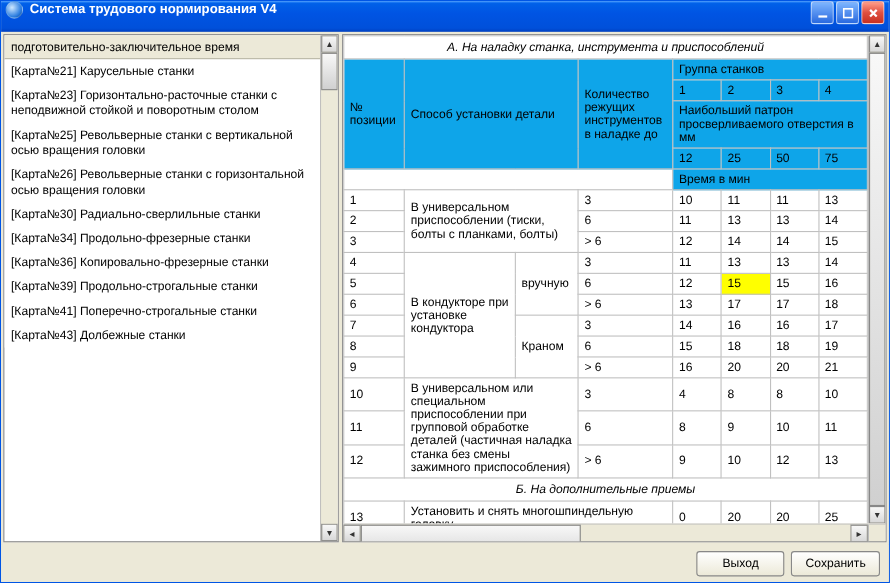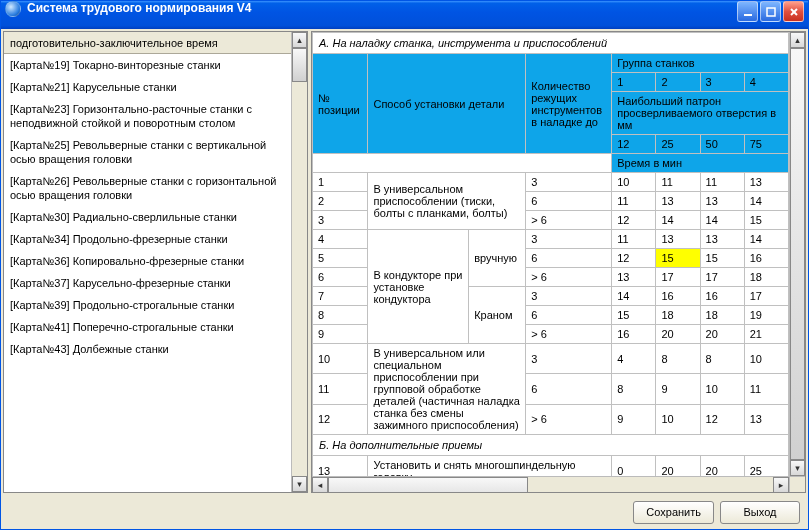--- a/index.html
+++ b/index.html
@@ -20,21 +20,21 @@
   .listbox .item.selected { background: #316ac5; color: #fff; }
   .listbox .header { background: #ece9d8; color: #000; padding: 3px 6px; border-bottom: 1px solid #aca899; font-weight: normal; }
   .sb { width: 16px; background: #ece9d8; border-left: 1px solid #bbb; display: flex; flex-direction: column; }
   .sbbtn { height: 16px; background: linear-gradient(#f8f8f8,#d8d8d8); border: 1px solid #888; display:flex; align-items:center; justify-content:center; font-size:9px; color:#333;}
   .sbtrack { flex: 1; background: #ece9d8; position: relative; }
   .sbthumb { position: absolute; left: 0; right: 0; top: 0; height: 34px; background: linear-gradient(#f8f8f8,#d0d0d0); border: 1px solid #888; }
   .main { flex: 1; background: #fff; border: 1px solid #888; overflow: hidden; display: flex; flex-direction: column; }
   .tablewrap { flex: 1; overflow: hidden; }
   table.grid { border-collapse: collapse; width: 100%; font-size: 11px; }
   table.grid td, table.grid th { border: 1px solid #c0c0c0; padding: 3px 5px; vertical-align: middle; text-align: left; }
-  table.grid .sectionhdr { font-style: italic; background: #fff; padding: 4px 6px; }
+  table.grid .sectionhdr { font-style: italic; background: #fff; padding: 4px 6px; text-align: center; }
   table.grid .colhead { background: #0ea5e9; font-weight: normal; font-style: normal; }
   table.grid .num { text-align: left; }
   table.grid .hl { background: #ffff00; }
   .main .sb-h { height: 16px; background: #ece9d8; border-top:1px solid #bbb; display:flex; }
   .main .sb-h .sbbtn { width:16px; height:16px;}
   .main .sb-h .sbtrack { flex:1; position: relative; }
   .main .sb-h .sbthumb { position:absolute; top:0;bottom:0;left:0; width:200px; background:linear-gradient(#f8f8f8,#d0d0d0); border:1px solid #888;}
   .maincols { flex:1; display:flex; overflow:hidden;}
   .footer { height: 34px; background: #ece9d8; border-top: 0px solid #aca899; display: flex; align-items: center; justify-content: flex-end; padding: 0 8px; gap: 6px; }
   .btn { min-width: 80px; height: 23px; background: linear-gradient(#fff,#ece9d8); border: 1px solid #888; border-radius: 3px; font-size: 11px; font-family: inherit; padding: 0 12px; cursor: default; }
@@ -64,29 +64,27 @@
           </svg>
       </div>
     </div>
   </div>
 
   <div class="content">
     <div class="sidebar">
       <div class="listwrap">
         <div class="listbox">
           <div class="item header">подготовительно-заключительное время</div>
-          <div class="item">[Карта№19] Токарно-винторезные станки</div>
           <div class="item">[Карта№21] Карусельные станки</div>
           <div class="item">[Карта№23] Горизонтально-расточные станки с неподвижной стойкой и поворотным столом</div>
           <div class="item">[Карта№25] Револьверные станки с вертикальной осью вращения головки</div>
           <div class="item">[Карта№26] Револьверные станки с горизонтальной осью вращения головки</div>
           <div class="item">[Карта№30] Радиально-сверлильные станки</div>
           <div class="item">[Карта№34] Продольно-фрезерные станки</div>
           <div class="item">[Карта№36] Копировально-фрезерные станки</div>
-          <div class="item">[Карта№37] Карусельно-фрезерные станки</div>
           <div class="item">[Карта№39] Продольно-строгальные станки</div>
           <div class="item">[Карта№41] Поперечно-строгальные станки</div>
           <div class="item">[Карта№43] Долбежные станки</div>
         </div>
         <div class="sb">
           <div class="sbbtn">▴</div>
           <div class="sbtrack">
               <div class="sbthumb"></div>
             </div>
           <div class="sbbtn">▾</div>
@@ -260,16 +258,16 @@
         <div class="sbtrack">
             <div class="sbthumb"></div>
           </div>
         <div class="sbbtn">▸</div>
         <div style="width:16px;background:#ece9d8;border-left:1px solid #bbb"></div>
       </div>
     </div>
   </div>
 
   <div class="footer">
+    <button class="btn">Выход</button>
     <button class="btn">Сохранить</button>
-    <button class="btn">Выход</button>
   </div>
 </div>
 
 </body></html>

